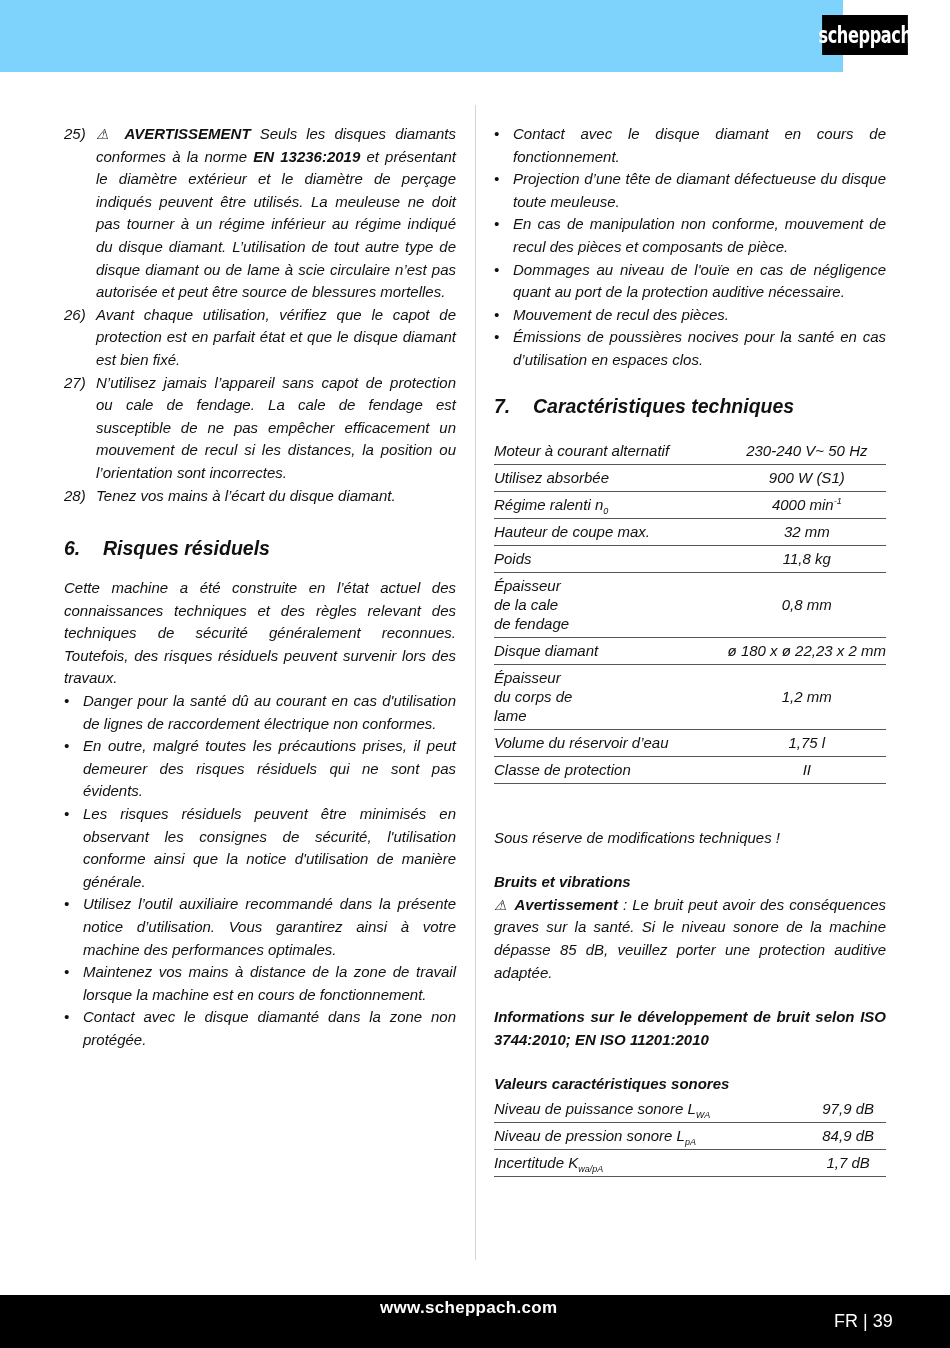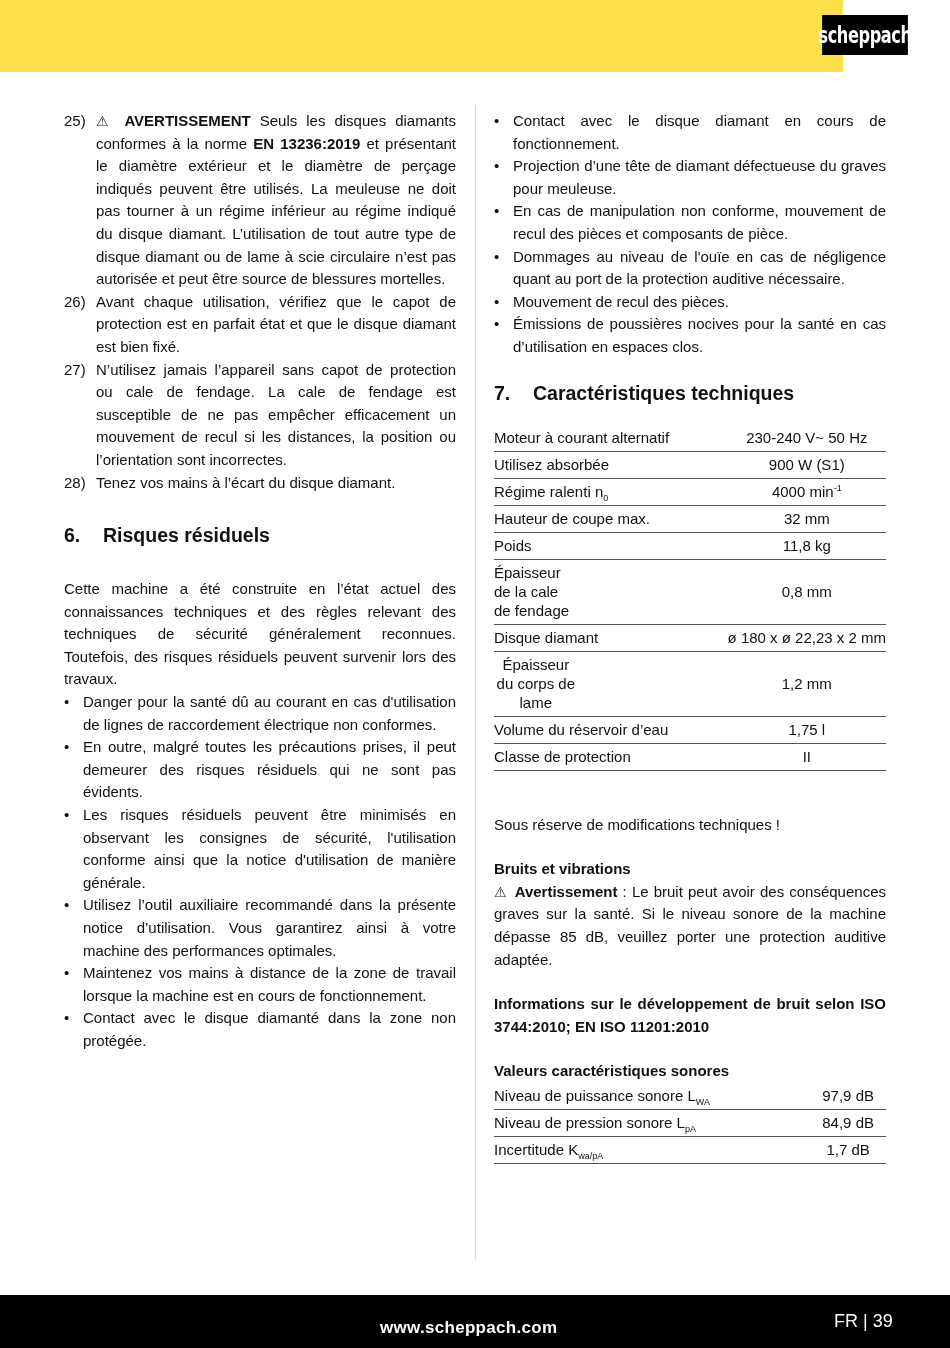--- a/index.html
+++ b/index.html
@@ -1,22 +1,22 @@
 <!DOCTYPE html>
 <html><head>
   <meta charset="utf-8">
   <style>
     * { box-sizing: border-box; margin: 0; padding: 0; }
     html, body { width: 950px; height: 1348px; background: #ffffff; }
     body { position: relative; font-family: "Liberation Sans", sans-serif; color: #111; font-size: 15px; line-height: 22.6px; overflow: hidden; }
 
-    .top-bar { position: absolute; left: 0; top: 0; width: 843px; height: 72px; background: #fde047; }
+    .top-bar { position: absolute; left: 0; top: 0; width: 843px; height: 72px; background: #7dd3fc; }
     .logo { position: absolute; left: 810px; top: 15px; width: 110px; height: 40px; background: #000; color: #fff; display: flex; align-items: center; justify-content: center; font-family: "DejaVu Sans Condensed", "DejaVu Sans", sans-serif; font-weight: bold; font-size: 23px; letter-spacing: -0.5px; transform: scaleX(0.78); transform-origin: center; }
 
-    .col { position: absolute; top: 110px; }
+    .col { position: absolute; top: 123px; font-style: italic; }
     .col-left { left: 64px; width: 392px; }
     .col-right { left: 494px; width: 392px; }
     .divider { position: absolute; left: 475px; top: 105px; width: 1px; height: 1155px; background: #d4d4d4; }
 
     .num-item { position: relative; padding-left: 32px; text-align: justify; }
     .num-item .num { position: absolute; left: 0; top: 0; }
     .bullet { position: relative; padding-left: 19px; text-align: justify; }
     .bullet::before { content: "•"; position: absolute; left: 0; top: 0; }
     .bold { font-weight: bold; }
     .warn-icon { font-weight: normal; font-size: 14px; margin-right: 2px; }
@@ -24,21 +24,21 @@
     h2 { font-size: 19.5px; font-weight: bold; line-height: 24px; display: flex; }
     h2 .h-num { width: 39px; }
     .para { text-align: justify; }
 
     .spec-table { width: 392px; border-collapse: collapse; }
     .spec-table td { border-bottom: 1.5px solid #555; padding: 3.5px 0; vertical-align: middle; line-height: 19px; }
     .spec-table td.val { text-align: center; white-space: nowrap; }
     sub, sup { font-size: 9px; line-height: 0; }
 
     .bottom-bar { position: absolute; left: 0; top: 1295px; width: 950px; height: 53px; background: #000; color: #fff; }
-    .footer-url { position: absolute; left: 380px; top: 22px; font-size: 17px; font-weight: bold; letter-spacing: 0.3px; }
+    .footer-url { position: absolute; left: 380px; top: 2px; font-size: 17px; font-weight: bold; letter-spacing: 0.3px; }
     .footer-page { position: absolute; left: 834px; top: 15px; font-size: 18px; }
   </style>
 </head>
 <body>
 
 <div class="top-bar">
   <div class="logo">scheppach</div>
 </div>
 
 <div class="divider"></div>
@@ -60,33 +60,33 @@
   <div class="num-item">
     <span class="num">28)</span>
     <span>Tenez vos mains à l’écart du disque diamant.</span>
   </div>
 
   <h2 style="margin-top: 29px;">
     <span class="h-num">6.</span>
     <span>Risques résiduels</span>
   </h2>
 
-  <p class="para" style="margin-top: 31px;">Cette machine a été construite en l’état actuel des connaissances techniques et des règles relevant des techniques de sécurité généralement reconnues. Toutefois, des risques résiduels peuvent survenir lors des travaux.</p>
+  <p class="para" style="margin-top: 17px;">Cette machine a été construite en l’état actuel des connaissances techniques et des règles relevant des techniques de sécurité généralement reconnues. Toutefois, des risques résiduels peuvent survenir lors des travaux.</p>
 
   <div class="bullet">Danger pour la santé dû au courant en cas d'utilisation de lignes de raccordement électrique non conformes.</div>
   <div class="bullet">En outre, malgré toutes les précautions prises, il peut demeurer des risques résiduels qui ne sont pas évidents.</div>
   <div class="bullet">Les risques résiduels peuvent être minimisés en observant les consignes de sécurité, l'utilisation conforme ainsi que la notice d'utilisation de manière générale.</div>
   <div class="bullet">Utilisez l’outil auxiliaire recommandé dans la présente notice d’utilisation. Vous garantirez ainsi à votre machine des performances optimales.</div>
   <div class="bullet">Maintenez vos mains à distance de la zone de travail lorsque la machine est en cours de fonctionnement.</div>
   <div class="bullet">Contact avec le disque diamanté dans la zone non protégée.</div>
 </div>
 
 <div class="col col-right">
   <div class="bullet">Contact avec le disque diamant en cours de fonctionnement.</div>
-  <div class="bullet">Projection d’une tête de diamant défectueuse du graves pour meuleuse.</div>
+  <div class="bullet">Projection d’une tête de diamant défectueuse du disque toute meuleuse.</div>
   <div class="bullet">En cas de manipulation non conforme, mouvement de recul des pièces et composants de pièce.</div>
   <div class="bullet">Dommages au niveau de l'ouïe en cas de négligence quant au port de la protection auditive nécessaire.</div>
   <div class="bullet">Mouvement de recul des pièces.</div>
   <div class="bullet">Émissions de poussières nocives pour la santé en cas d’utilisation en espaces clos.</div>
 
   <h2 style="margin-top: 22px;">
     <span class="h-num">7.</span>
     <span>Caractéristiques techniques</span>
   </h2>
 
@@ -114,21 +114,21 @@
       </tr>
       <tr>
         <td style="padding-right: 150px;">Épaisseur de la cale de fendage</td>
         <td class="val">0,8 mm</td>
       </tr>
       <tr>
         <td>Disque diamant</td>
         <td class="val">ø 180 x ø 22,23 x 2 mm</td>
       </tr>
       <tr>
-        <td style="padding-right: 150px; text-align: center;">Épaisseur du corps de lame</td>
+        <td style="padding-right: 150px;">Épaisseur du corps de lame</td>
         <td class="val">1,2 mm</td>
       </tr>
       <tr>
         <td>Volume du réservoir d’eau</td>
         <td class="val">1,75 l</td>
       </tr>
       <tr>
         <td>Classe de protection</td>
         <td class="val">II</td>
       </tr>

